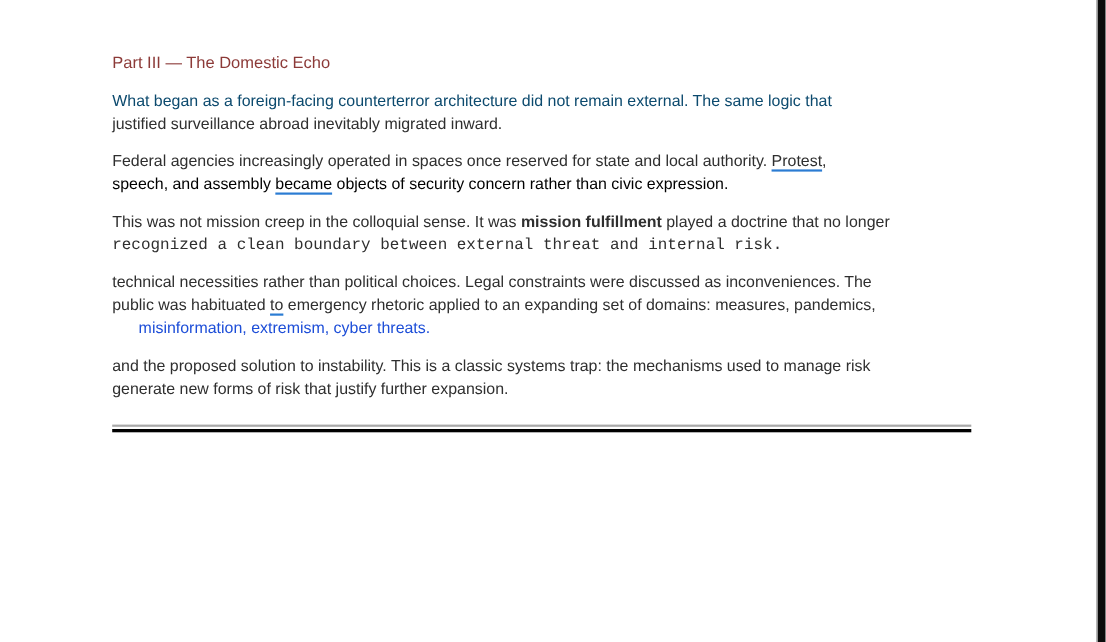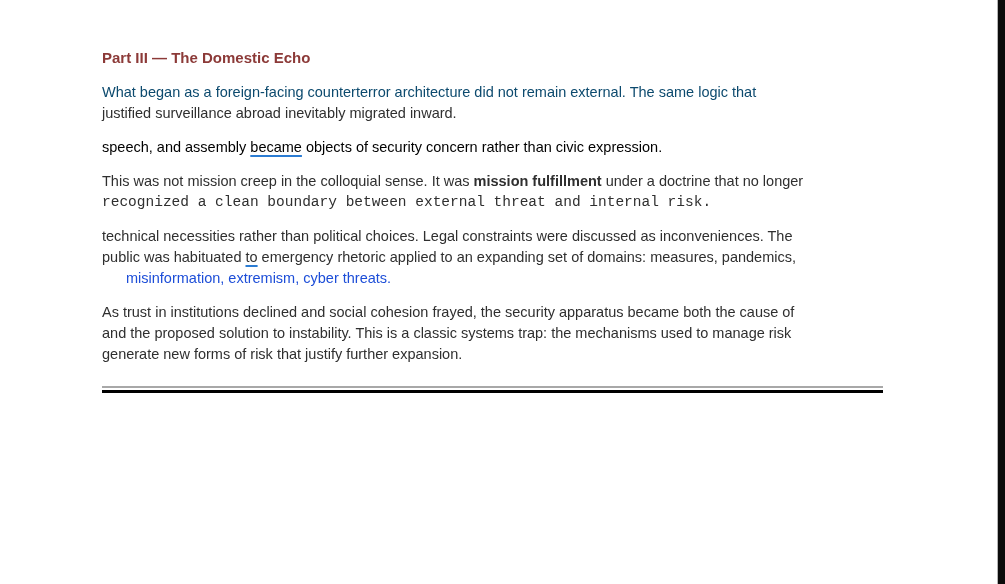--- a/index.html
+++ b/index.html
@@ -16,21 +16,21 @@
   }
   .content {
     position: absolute;
     left: 102px;
     top: 47px;
     width: 800px;
   }
   .heading {
     font-size: 15px;
     line-height: 21px;
-    font-weight: 700;
+    font-weight: 400;
     margin: 0 0 14px 0;
   }
   .para {
     margin: 0 0 13px 0;
   }
   .line {
     white-space: pre;
     font-size: 14.5px;
     line-height: 21px;
   }
@@ -64,33 +64,33 @@
 
 <div class="content">
   <h2 class="heading" style="color: rgb(140, 58, 56);">Part III — The Domestic Echo</h2>
 
   <div id="paragraphs">
       <div class="para">
         <div class="line" style="color: #0c4a6e;"><span>What began as a foreign-facing counterterror architecture did not remain external. The same logic that</span></div>
         <div class="line" style="color: rgb(47, 47, 47);"><span>justified surveillance abroad inevitably migrated inward.</span></div>
       </div>
       <div class="para">
+        <div class="line" style="color: rgb(47, 47, 47);"><span>Federal agencies increasingly operated in spaces once reserved for state and local authority. </span><span class="run-grammar" style="text-decoration-color: rgb(43, 124, 211);">Protest</span><span>,</span></div>
         <div class="line" style="color: #000000;"><span>speech, and assembly </span><span class="run-grammar" style="text-decoration-color: rgb(43, 124, 211);">became</span><span> objects of security concern rather than civic expression.</span></div>
       </div>
       <div class="para">
-        <div class="line" style="color: rgb(47, 47, 47);"><span>This was not mission creep in the colloquial sense. It was </span><span class="run-bold">mission fulfillment</span><span> under a doctrine that no longer</span></div>
+        <div class="line" style="color: rgb(47, 47, 47);"><span>This was not mission creep in the colloquial sense. It was </span><span class="run-bold">mission fulfillment</span><span> played a doctrine that no longer</span></div>
         <div class="line" style="color: rgb(47, 47, 47); font-family: Liberation Mono, monospace;"><span>recognized a clean boundary between external threat and internal risk.</span></div>
       </div>
       <div class="para">
         <div class="line" style="color: rgb(47, 47, 47);"><span>technical necessities rather than political choices. Legal constraints were discussed as inconveniences. The</span></div>
         <div class="line" style="color: rgb(47, 47, 47);"><span>public was habituated </span><span class="run-grammar" style="text-decoration-color: rgb(43, 124, 211);">to</span><span> emergency rhetoric applied to an expanding set of domains: measures, pandemics,</span></div>
         <div class="line" style="color: #1d4ed8; margin-left: 24px;"><span>misinformation, extremism, cyber threats.</span></div>
       </div>
       <div class="para">
-        <div class="line" style="color: rgb(47, 47, 47);"><span>As trust in institutions declined and social cohesion frayed, the security apparatus became both the cause of</span></div>
         <div class="line" style="color: rgb(47, 47, 47);"><span>and the proposed solution to instability. This is a classic systems trap: the mechanisms used to manage risk</span></div>
         <div class="line" style="color: rgb(47, 47, 47);"><span>generate new forms of risk that justify further expansion.</span></div>
       </div>
     </div>
 
   <div class="divider">
     <div class="divider-thin" style="background: rgb(168, 168, 168);"></div>
     <div class="divider-gap"></div>
     <div class="divider-thick" style="background: rgb(0, 0, 0);"></div>
   </div>

